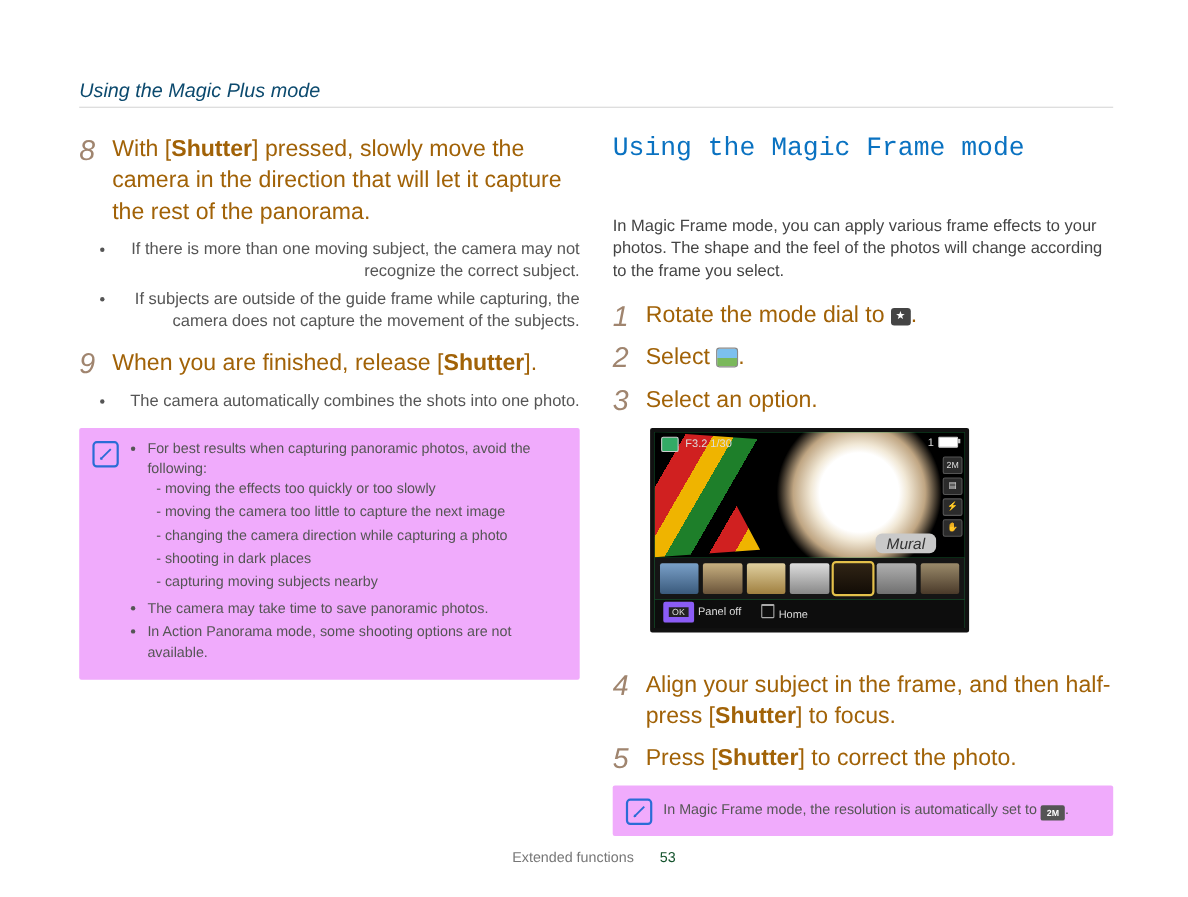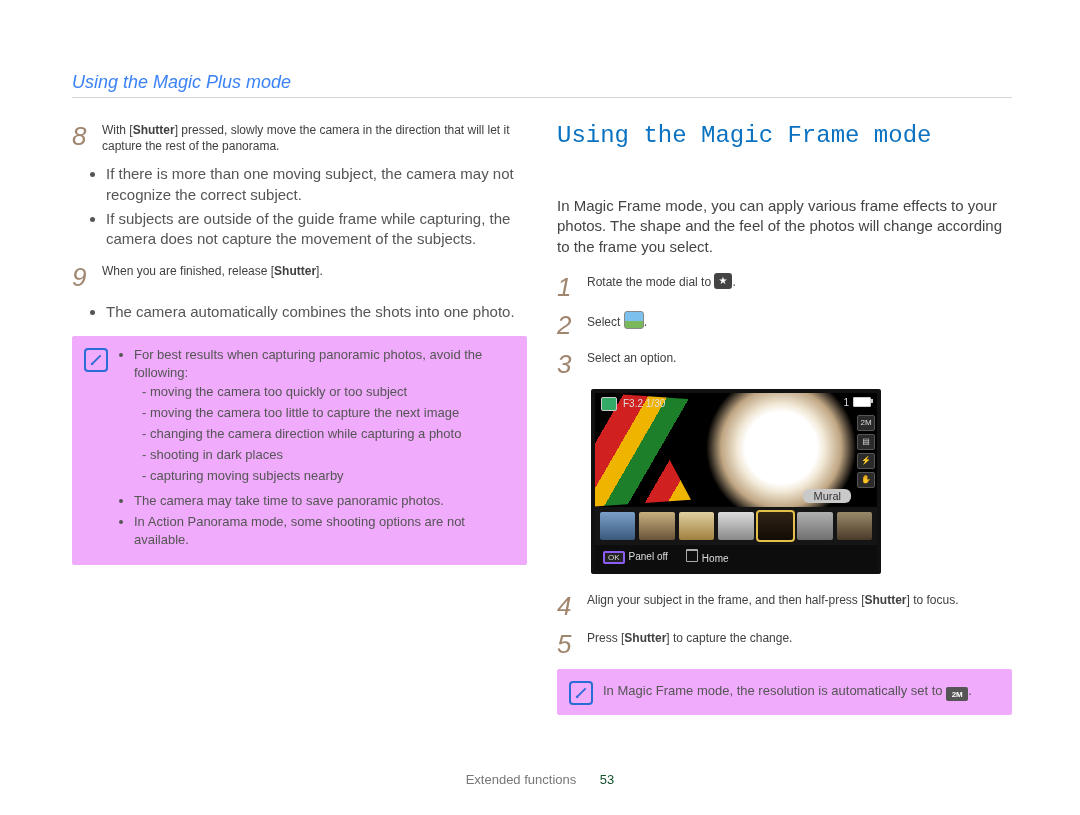--- a/index.html
+++ b/index.html
@@ -15,21 +15,21 @@
     height: 815px;
     box-sizing: border-box;
     padding: 72px 68px 40px 72px;
     position: relative;
     display: flex;
     flex-direction: column;
   }
   .running-head {
     font-style: italic;
     font-size: 18px;
-    color: #3b82f6;
+    color: #0c4a6e;
     margin-bottom: 4px;
   }
   .hr {
     border: 0;
     border-top: 1px solid #d6d6d6;
     margin: 0 0 24px 0;
   }
   .columns {
     display: flex;
     gap: 30px;
@@ -47,32 +47,32 @@
   }
   .step-num {
     font-size: 26px;
     font-style: italic;
     color: #a0856f;
     font-weight: 500;
     line-height: 1.1;
     min-width: 18px;
   }
   .step-body {
-    font-size: 12px;
-    color: #404040;
+    font-size: 21px;
+    color: #a16207;
     font-weight: 400;
   }
   .step-body b { font-weight: 700; }
   ul.sub {
     margin: 2px 0 14px 34px;
     padding: 0;
     font-size: 15px;
     color: #555;
   }
-  ul.sub li { margin-bottom: 4px; line-height: 1.35; font-weight: 400;}
+  ul.sub li { margin-bottom: 4px; line-height: 1.35; font-weight: 400; text-align: right;}
   .notebox {
     background: #f0abfc;
     border-radius: 2px;
     padding: 10px 14px 10px 14px;
     font-size: 13px;
     color: #555;
     position: relative;
     margin-top: 6px;
   }
   .note-icon {
@@ -154,21 +154,21 @@
   }
   
   .lcd {
     margin-left: 34px;
     width: 282px;
     background: #22c55e;
     border: 4px solid #111;
     border-radius: 2px;
     color: #ddd;
     font-size: 10px;
-    margin-bottom: 18px;
+    margin-bottom: 34px;
   }
   .lcd-top {
     position: relative;
     height: 114px;
     background: radial-gradient(circle at 66% 48%, #fff 0 36px, #f1e8d6 44px, #bfa582 60px, #000 75px);
     overflow: hidden;
   }
   .lcd-top::before {
     
     content: "";
@@ -209,23 +209,24 @@
     border-radius: 2px;
     display:flex;align-items:center;justify-content:center;
     font-size:8px;color:#ddd;
   }
   .mural-label {
     position: absolute;
     right: 26px;
     bottom: 4px;
     background: #c9c9c9;
     color: #333;
-    font-size: 11px;
+    font-size: 14px;
     padding: 1px 10px;
     border-radius: 6px;
+    font-style: italic;
   }
   .lcd-thumbs {
     display: flex;
     gap: 4px;
     padding: 5px;
     background: #151515;
   }
   .lcd-thumbs span {
     flex: 1;
     height: 28px;
@@ -233,21 +234,21 @@
   }
   .lcd-bottom {
     display: flex;
     gap: 18px;
     padding: 4px 8px 6px;
     font-size: 10px;
     align-items: center;
     background: #0d0d0d;
   }
   .kbd {
-    border: 2px solid #8b5cf6;
+    border: 5px solid #8b5cf6;
     background: #222;
     color: #ddd;
     font-size: 8px;
     padding: 0 3px;
     border-radius: 2px;
     margin-right: 4px;
   }
   .trash-ico {
      width:10px;height:10px;display:inline-block;border:1px solid #aaa;border-top:2px solid #aaa;border-radius:1px;margin-right:4px;
   }
@@ -301,21 +302,21 @@
           <svg viewBox="0 0 24 24">
               <path d="M4 20 L20 4" stroke="#2a6cd6" stroke-width="3" fill="none"></path>
               <path d="M4 20 L8 20 L4 16 Z" fill="#2a6cd6"></path>
             </svg>
         </div>
         <div class="note-content">
           <ul>
             <li>
               <span>For best results when capturing panoramic photos, avoid the following:</span>
               <ul class="dash">
-                <li>moving the camera too quickly or too subject</li>
+                <li>moving the effects too quickly or too slowly</li>
                 <li>moving the camera too little to capture the next image</li>
                 <li>changing the camera direction while capturing a photo</li>
                 <li>shooting in dark places</li>
                 <li>capturing moving subjects nearby</li>
               </ul>
             </li>
             <li>The camera may take time to save panoramic photos.</li>
             <li>In Action Panorama mode, some shooting options are not available.</li>
           </ul>
         </div>
@@ -387,21 +388,21 @@
       <div class="step">
         <div class="step-num">4</div>
         <div class="step-body">
           <span>Align your subject in the frame, and then half-press [</span><b>Shutter</b><span>] to focus.</span>
         </div>
       </div>
 
       <div class="step">
         <div class="step-num">5</div>
         <div class="step-body">
-          <span>Press [</span><b>Shutter</b><span>] to capture the change.</span>
+          <span>Press [</span><b>Shutter</b><span>] to correct the photo.</span>
         </div>
       </div>
 
       <div class="notebox slim">
         <div class="note-icon">
           <svg viewBox="0 0 24 24">
               <path d="M4 20 L20 4" stroke="#2a6cd6" stroke-width="3" fill="none"></path>
               <path d="M4 20 L8 20 L4 16 Z" fill="#2a6cd6"></path>
             </svg>
         </div>

